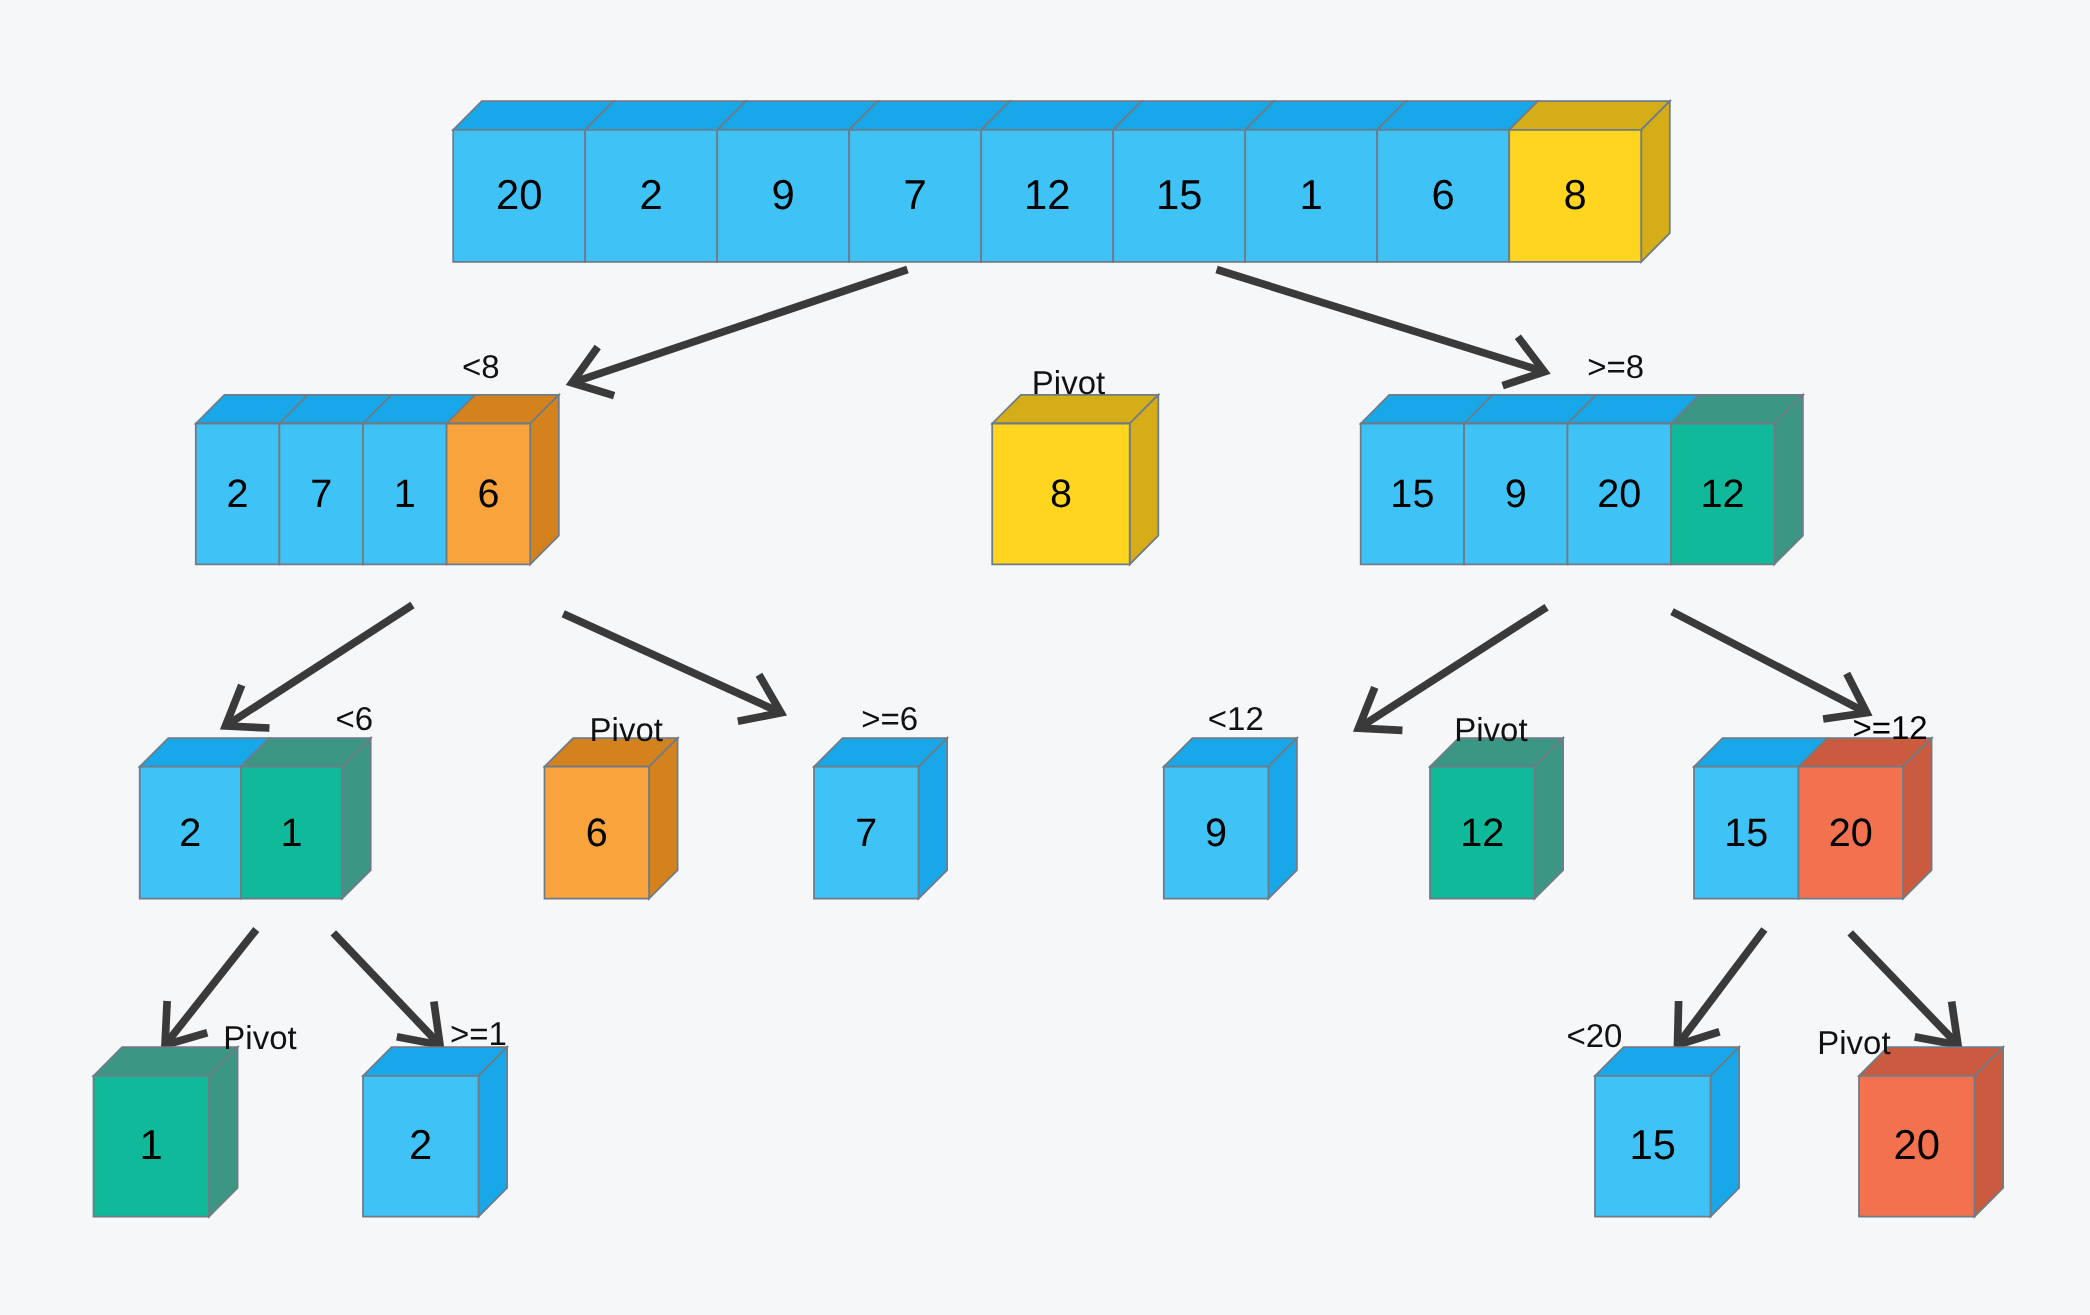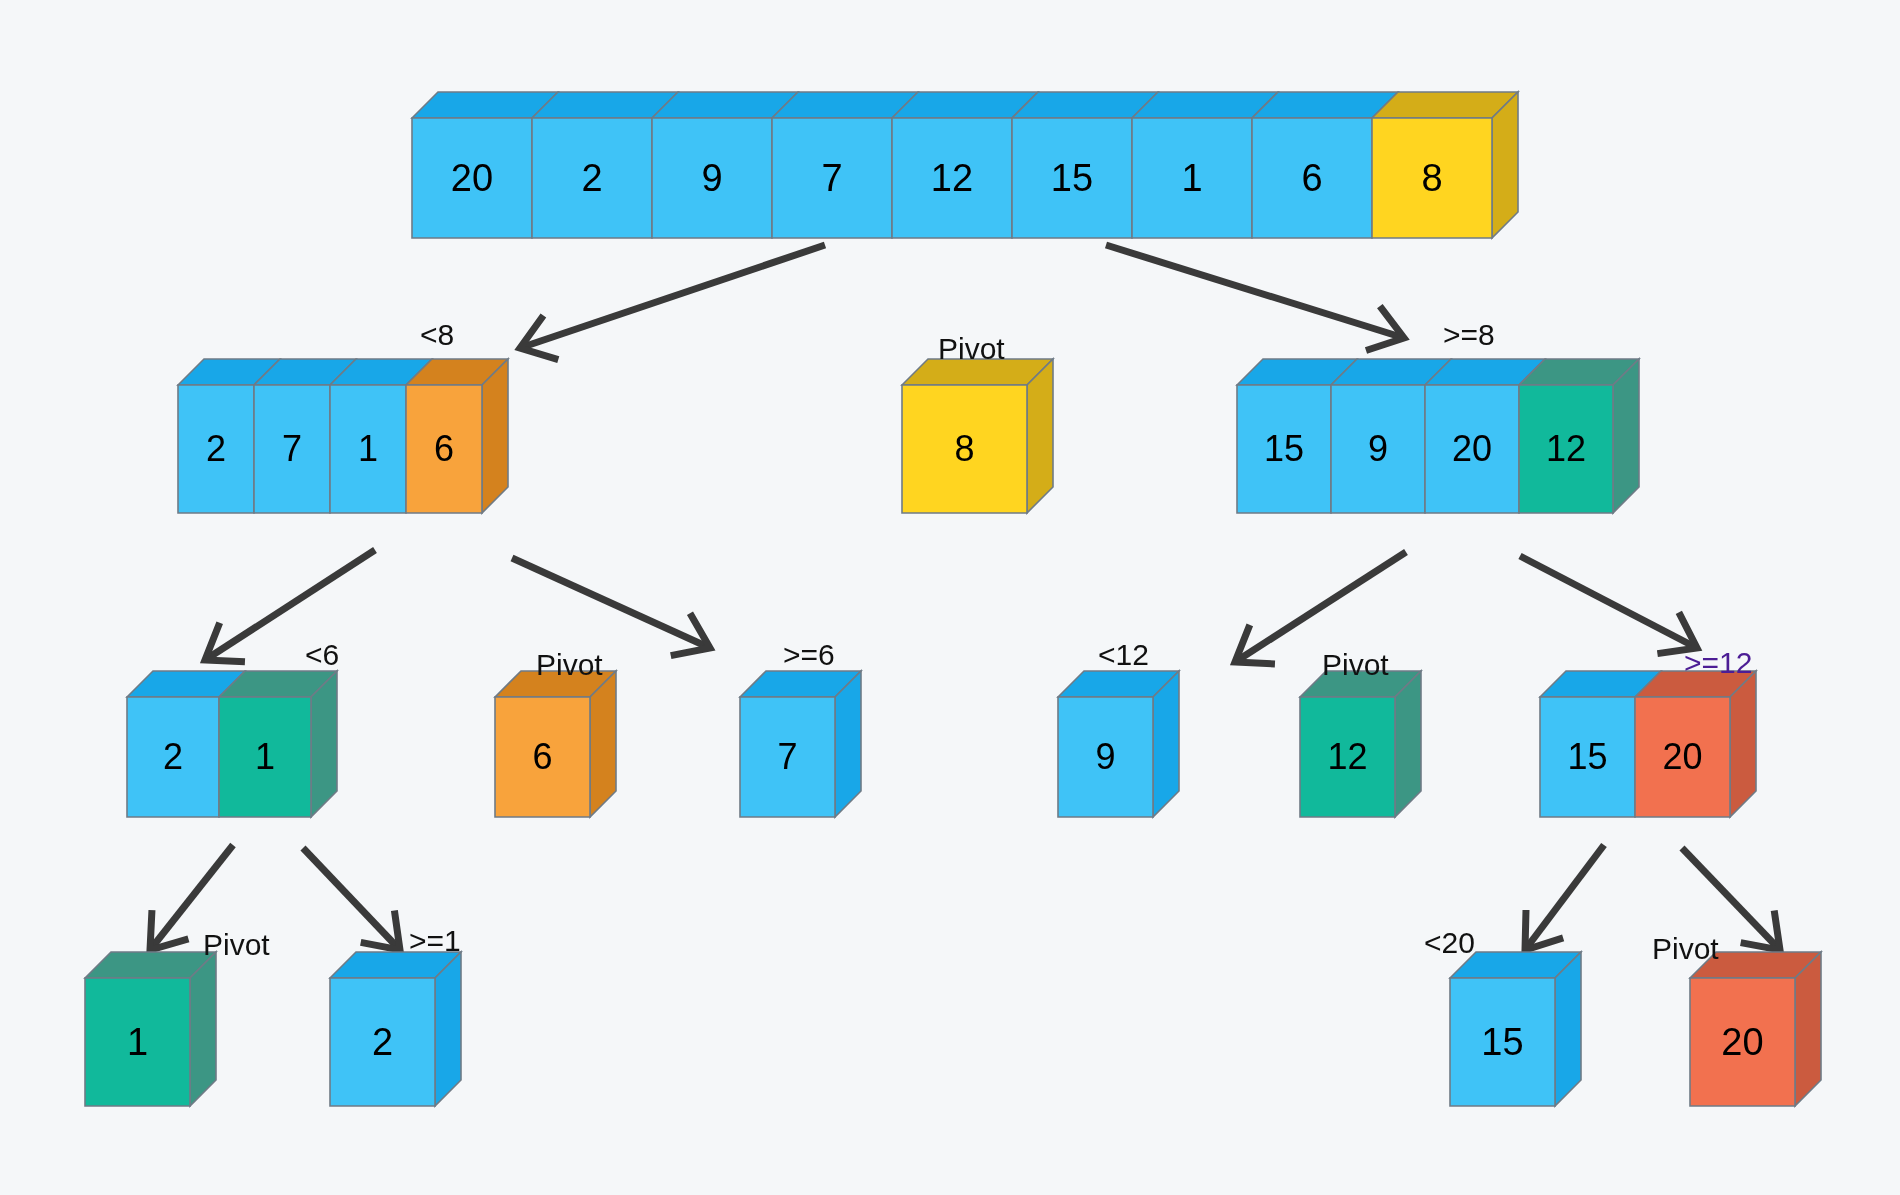--- a/index.html
+++ b/index.html
@@ -252,20 +252,20 @@
 
   <div id="annot-layer">
       <div class="annot" style="left: 420px; top: 320px; color: rgb(17, 17, 17);">&lt;8</div>
       <div class="annot" style="left: 938px; top: 334px; color: rgb(17, 17, 17);">Pivot</div>
       <div class="annot" style="left: 1443px; top: 320px; color: rgb(17, 17, 17);">&gt;=8</div>
       <div class="annot" style="left: 305px; top: 640px; color: rgb(17, 17, 17);">&lt;6</div>
       <div class="annot" style="left: 536px; top: 650px; color: rgb(17, 17, 17);">Pivot</div>
       <div class="annot" style="left: 783px; top: 640px; color: rgb(17, 17, 17);">&gt;=6</div>
       <div class="annot" style="left: 1098px; top: 640px; color: rgb(17, 17, 17);">&lt;12</div>
       <div class="annot" style="left: 1322px; top: 650px; color: rgb(17, 17, 17);">Pivot</div>
-      <div class="annot" style="left: 1684px; top: 648px; color: #4c1d95;">&gt;=12</div>
+      <div class="annot" style="left: 1684px; top: 648px; color: #000000;">&gt;=12</div>
       <div class="annot" style="left: 203px; top: 930px; color: rgb(17, 17, 17);">Pivot</div>
       <div class="annot" style="left: 409px; top: 926px; color: rgb(17, 17, 17);">&gt;=1</div>
       <div class="annot" style="left: 1424px; top: 928px; color: rgb(17, 17, 17);">&lt;20</div>
       <div class="annot" style="left: 1652px; top: 934px; color: rgb(17, 17, 17);">Pivot</div>
     </div>
 
 </div>
 
 </body></html>

